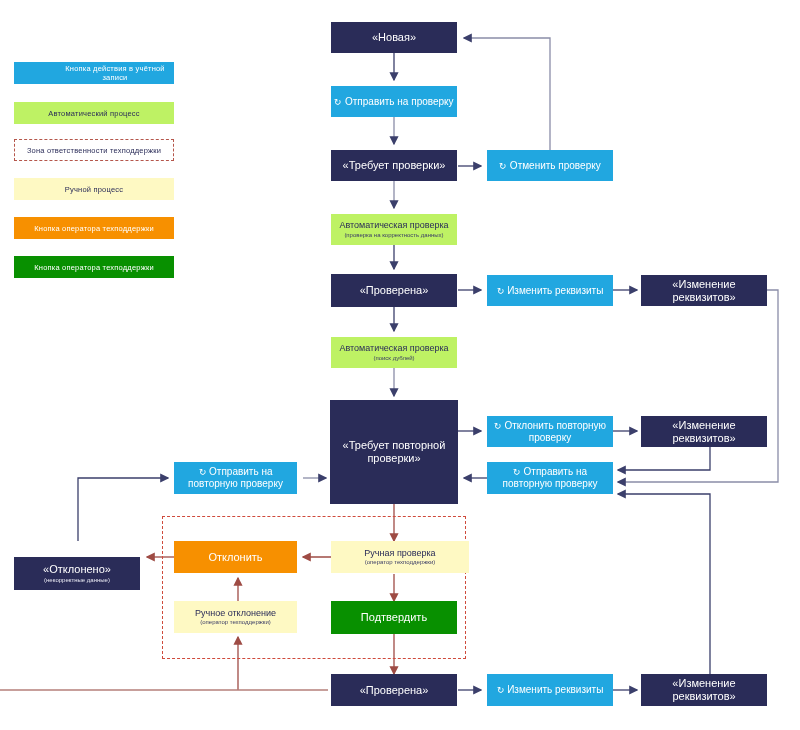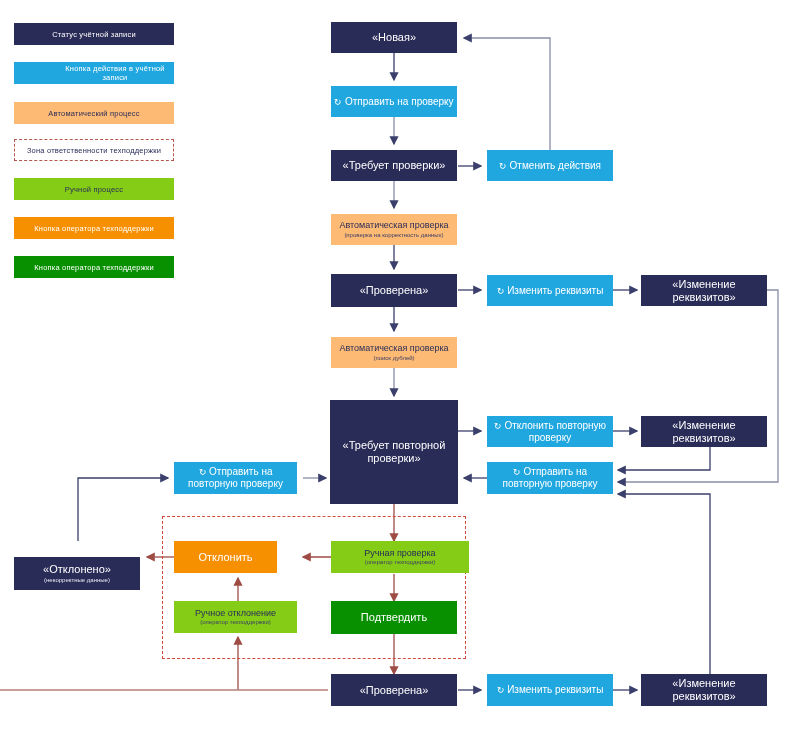--- a/index.html
+++ b/index.html
@@ -25,23 +25,23 @@
     line-height:1.18;
     z-index:2;
   }
   .node .t1{display:block;}
   .node .t2{display:block;font-size:6px;margin-top:1px;}
 
   
   .v-status{background:#2a2c58;color:#ffffff;font-size:11px;justify-content:center;}
   .v-status .t2{color:#e8e8f2;}
   .v-action{background:#21a7e0;color:#ffffff;font-size:10px;}
-  .v-auto{background:#fdba74;color:#2a2c58;font-size:9px;}
+  .v-auto{background:#bef264;color:#2a2c58;font-size:9px;}
   .v-auto .t2{color:#3b3d66;}
-  .v-manual{background:#84cc16;color:#2a2c58;font-size:9px;}
+  .v-manual{background:#fef9c3;color:#2a2c58;font-size:9px;}
   .v-manual .t2{color:#3b3d66;}
   .v-orange{background:#f79000;color:#ffffff;font-size:11px;}
   .v-green{background:#089000;color:#ffffff;font-size:11px;}
   .v-zone{
     background:transparent;
     border:1px dashed #c0392b;
     color:#2a2c58;
     font-size:8.5px;
   }
 
@@ -135,23 +135,20 @@
 
       <path d="M0,690 L238,690" stroke="#b57f7a"></path>
       <path d="M238,690 L328,690" stroke="#b57f7a"></path>
 
       <path d="M458,690 L481,690" stroke="#3b3f6b" marker-end="url(#ahB)"></path>
       <path d="M612,690 L637,690" stroke="#3b3f6b" marker-end="url(#ahB)"></path>
     </g>
   </svg>
 
   <div id="legend">
-    <div class="lg v-status" style="top:23px;">
-        <span>Статус учётной записи</span>
-      </div>
     <div class="lg v-action" style="top:62px;padding-left:42px;">
         <span>Кнопка действия в учётной записи</span>
       </div>
     <div class="lg v-auto" style="top:102px;">
         <span>Автоматический процесс</span>
       </div>
     <div class="lg v-zone" style="top:139px;">
         <span>Зона ответственности техподдержки</span>
       </div>
     <div class="lg v-manual" style="top:178px;">
@@ -173,21 +170,21 @@
 
   <div class="node v-action" style="left:331px;top:86px;width:126px;height:31px;">
     <span class="t1"><span class="ricon">↺</span><span>Отправить на проверку</span></span>
   </div>
 
   <div class="node v-status" style="left:331px;top:150px;width:126px;height:31px;">
     <span class="t1">«Требует проверки»</span>
   </div>
 
   <div class="node v-action" style="left:487px;top:150px;width:126px;height:31px;">
-    <span class="t1"><span class="ricon">↺</span><span>Отменить действия</span></span>
+    <span class="t1"><span class="ricon">↺</span><span>Отменить проверку</span></span>
   </div>
 
   <div class="node v-auto" style="left:331px;top:214px;width:126px;height:31px;">
     <span class="t1">Автоматическая проверка</span>
     <span class="t2">(проверка на корректность данных)</span>
   </div>
 
   <div class="node v-status" style="left:331px;top:274px;width:126px;height:33px;">
     <span class="t1">«Проверена»</span>
   </div>
@@ -223,21 +220,21 @@
 
   <div class="node v-action" style="left:174px;top:462px;width:123px;height:32px;">
     <span class="t1"><span class="ricon">↺</span><span>Отправить на повторную проверку</span></span>
   </div>
 
   <div class="node v-status" style="left:14px;top:541px;width:126px;height:33px;margin-top:16px;">
     <span class="t1">«Отклонено»</span>
     <span class="t2">(некорректные данные)</span>
   </div>
 
-  <div class="node v-orange" style="left:174px;top:541px;width:103px;height:32px;">
+  <div class="node v-orange" style="left:174px;top:541px;width:123px;height:32px;">
     <span class="t1">Отклонить</span>
   </div>
 
   <div class="node v-manual" style="left:331px;top:541px;width:138px;height:32px;">
     <span class="t1">Ручная проверка</span>
     <span class="t2">(оператор техподдержки)</span>
   </div>
 
   <div class="node v-manual" style="left:174px;top:601px;width:123px;height:32px;text-align:right;">
     <span class="t1">Ручное отклонение</span>

